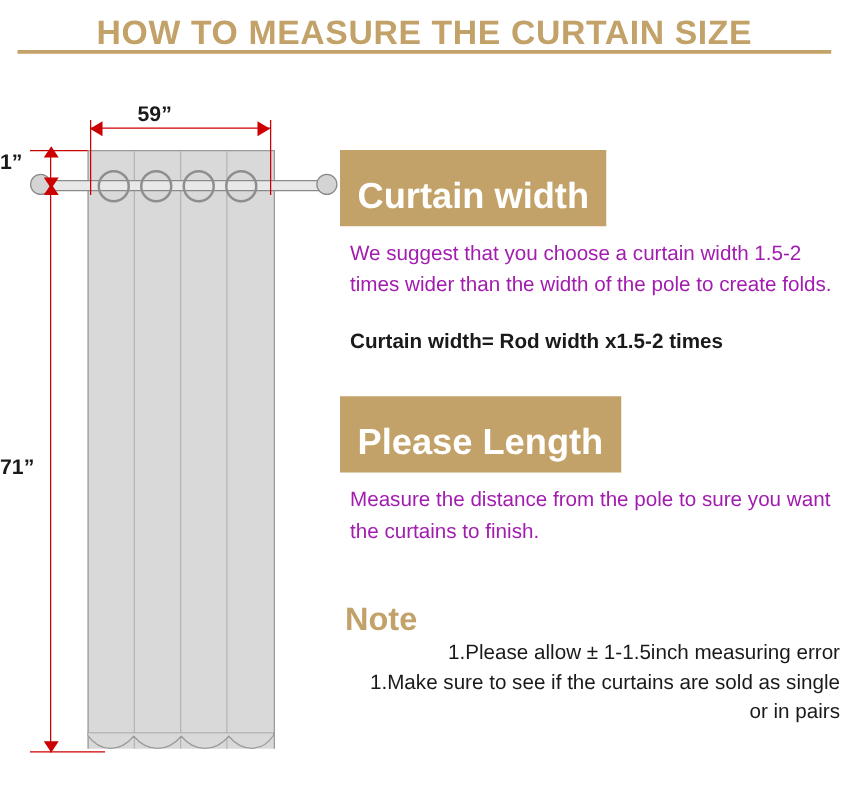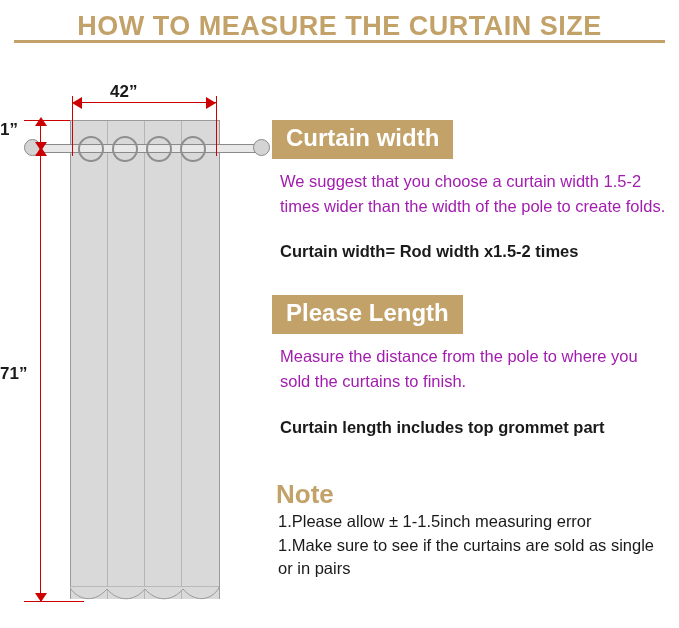--- a/index.html
+++ b/index.html
@@ -228,23 +228,23 @@
   
   #content {
     position: absolute;
     left: 272px;
     top: 120px;
     width: 400px;
   }
   .section-banner {
     background: #c2a268;
     color: #ffffff;
-    font-size: 24px;
-    font-weight: bold;
-    padding: 4px 14px 6px 14px;
+    font-size: 29px;
+    font-weight: bold;
+    padding: 20px 14px 6px 14px;
     display: inline-block;
     line-height: 1.2;
   }
   .body-text {
     font-size: 16.5px;
     line-height: 1.5;
     color: #a21caf;
     margin: 10px 0 0 8px;
     max-width: 392px;
   }
@@ -261,20 +261,21 @@
     font-size: 26px;
     font-weight: bold;
     color: #c2a268;
     margin-left: 4px;
   }
   .note-line {
     font-size: 16.5px;
     line-height: 1.45;
     color: #1a1a1a;
     margin-left: 6px;
+    text-align: right;
   }
 </style>
 </head>
 <body>
 
 <div id="title-bar">
   <div id="title-text">HOW TO MEASURE THE CURTAIN SIZE</div>
 </div>
 <div id="title-rule"></div>
 
@@ -299,21 +300,21 @@
   <div class="grommet" id="grommet1"></div>
   <div class="grommet" id="grommet2"></div>
   <div class="grommet" id="grommet3"></div>
   <div class="grommet" id="grommet4"></div>
 
   <div class="vtick" id="width-tick-left"></div>
   <div class="vtick" id="width-tick-right"></div>
   <div id="width-dim-line"></div>
   <div class="arrow-left-h"></div>
   <div class="arrow-right-h"></div>
-  <div id="width-label">42”</div>
+  <div id="width-label">59”</div>
 
   <div id="inch-tick-top"></div>
   <div id="inch-dim-line"></div>
   <div class="arrow-up-v" id="inch-arrow-up"></div>
   <div class="arrow-down-v" id="inch-arrow-down"></div>
   <div id="inch-label">1”</div>
 
   <div id="height-dim-line"></div>
   <div id="height-tick-bottom"></div>
   <div class="arrow-up-v" id="height-arrow-up"></div>
@@ -324,22 +325,21 @@
 <div id="content">
 
   <div id="section-width">
     <div class="section-banner">Curtain width</div>
     <div class="body-text">We suggest that you choose a curtain width 1.5-2 times wider than the width of the pole to create folds.</div>
     <div class="bold-note">Curtain width= Rod width x1.5-2 times</div>
   </div>
 
   <div id="section-length">
     <div class="section-banner">Please Length</div>
-    <div class="body-text">Measure the distance from the pole to where you sold the curtains to finish.</div>
-    <div class="bold-note">Curtain length includes top grommet part</div>
+    <div class="body-text">Measure the distance from the pole to sure you want the curtains to finish.</div>
   </div>
 
   <div id="note-block">
     <div id="note-heading">Note</div>
     <div class="note-line">1.Please allow ± 1-1.5inch measuring error</div>
     <div class="note-line">1.Make sure to see if the curtains are sold as single or in pairs</div>
   </div>
 
 </div>
 

